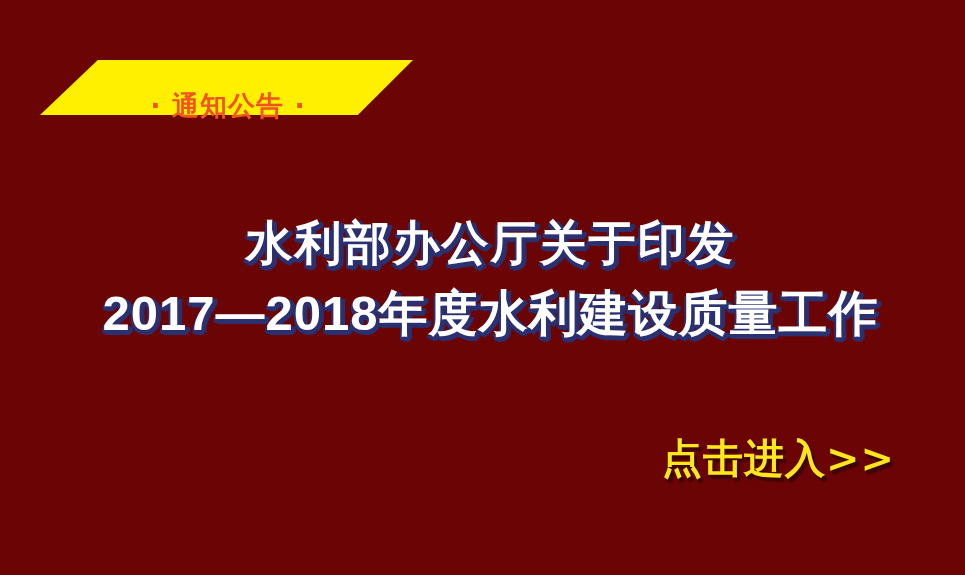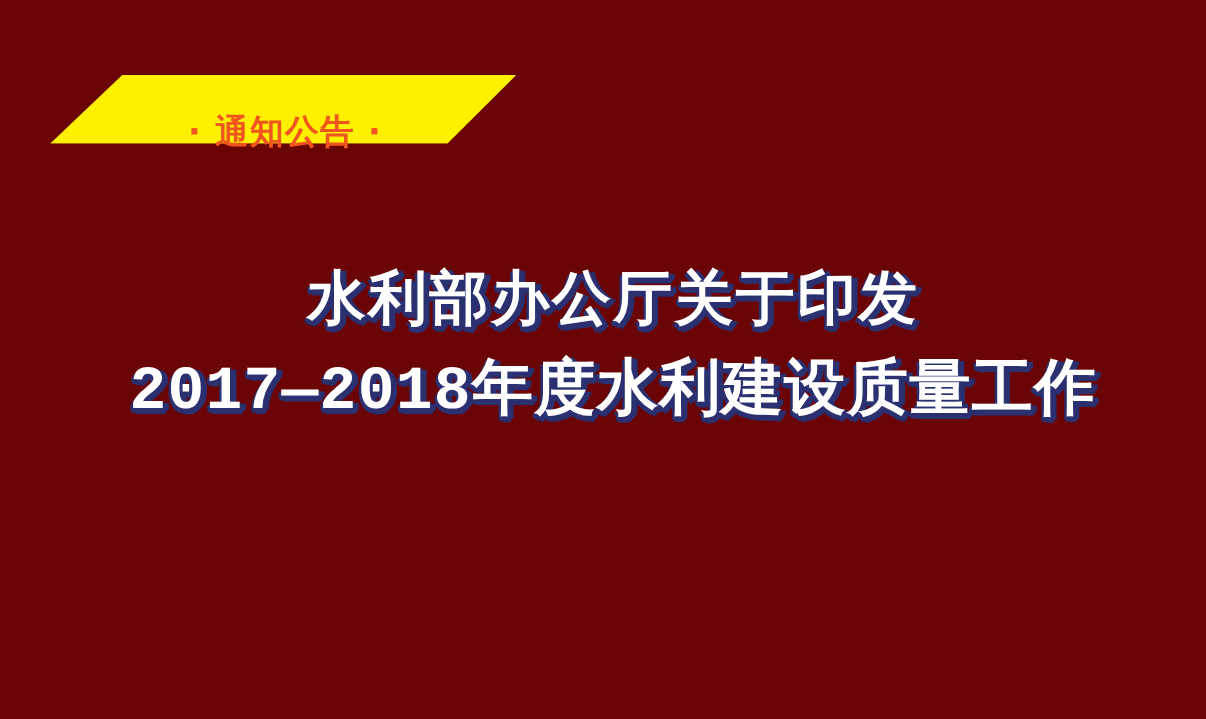--- a/index.html
+++ b/index.html
@@ -64,21 +64,21 @@
     position: absolute;
     left: 0;
     top: 208px;
     width: 965px;
     text-align: center;
   }
 
   .title-line {
     display: block;
     color: #FFFFFF;
-    font-family: Liberation Mono, monospace;
+    font-family: Liberation Sans, sans-serif;
     font-weight: bold;
     font-size: 47px;
     line-height: 70px;
     letter-spacing: 2px;
     white-space: nowrap;
     text-shadow:
        3px  4px 0 #2A3070,
        4px  3px 0 #2A3070,
        2px  5px 0 #2A3070,
       -1px  4px 0 #2A3070,
@@ -119,14 +119,15 @@
   <div id="banner-wrap">
     <div id="banner-shape"></div>
     <div id="banner-label">· 通知公告 ·</div>
   </div>
 
   <div id="title-block">
     <span class="title-line">水利部办公厅关于印发</span>
     <span class="title-line wide">2017—2018年度水利建设质量工作</span>
   </div>
 
+  <div id="enter-link">点击进入&gt;&gt;</div>
 
 </div>
 
 </body></html>

